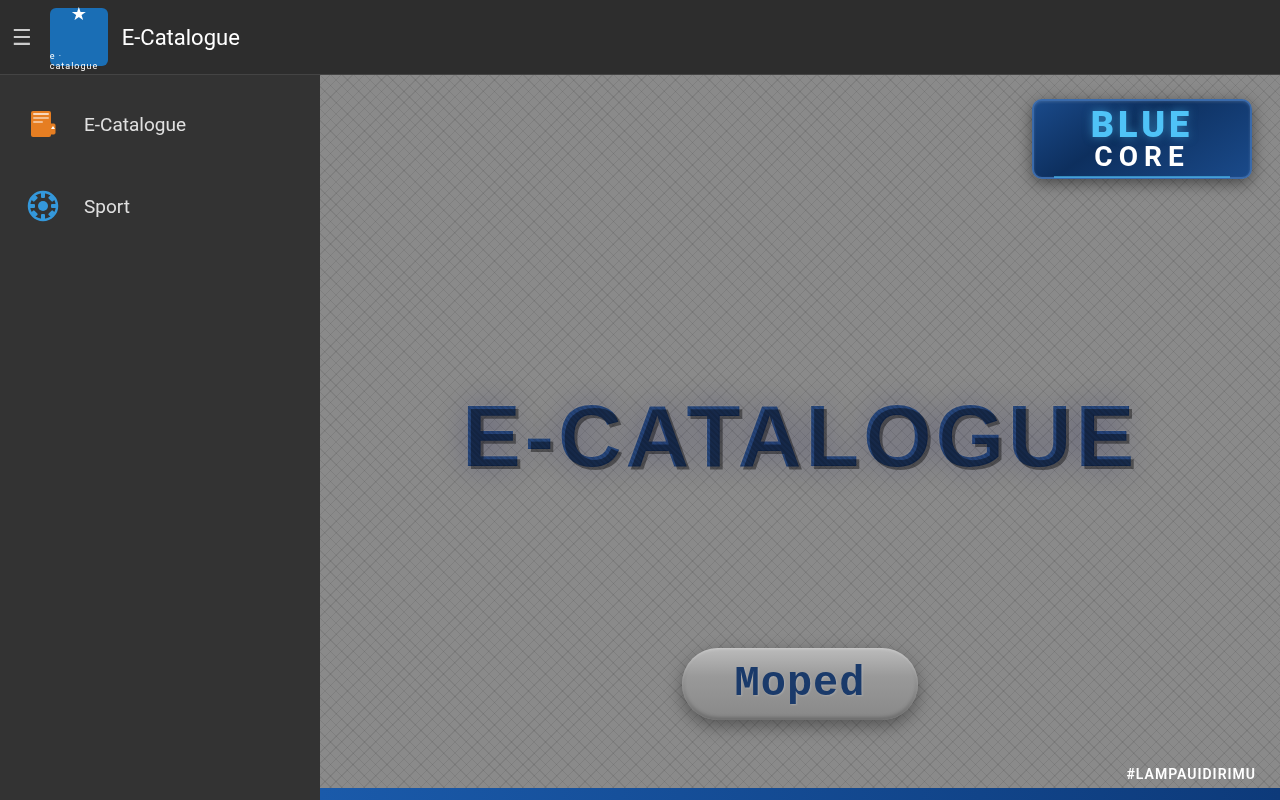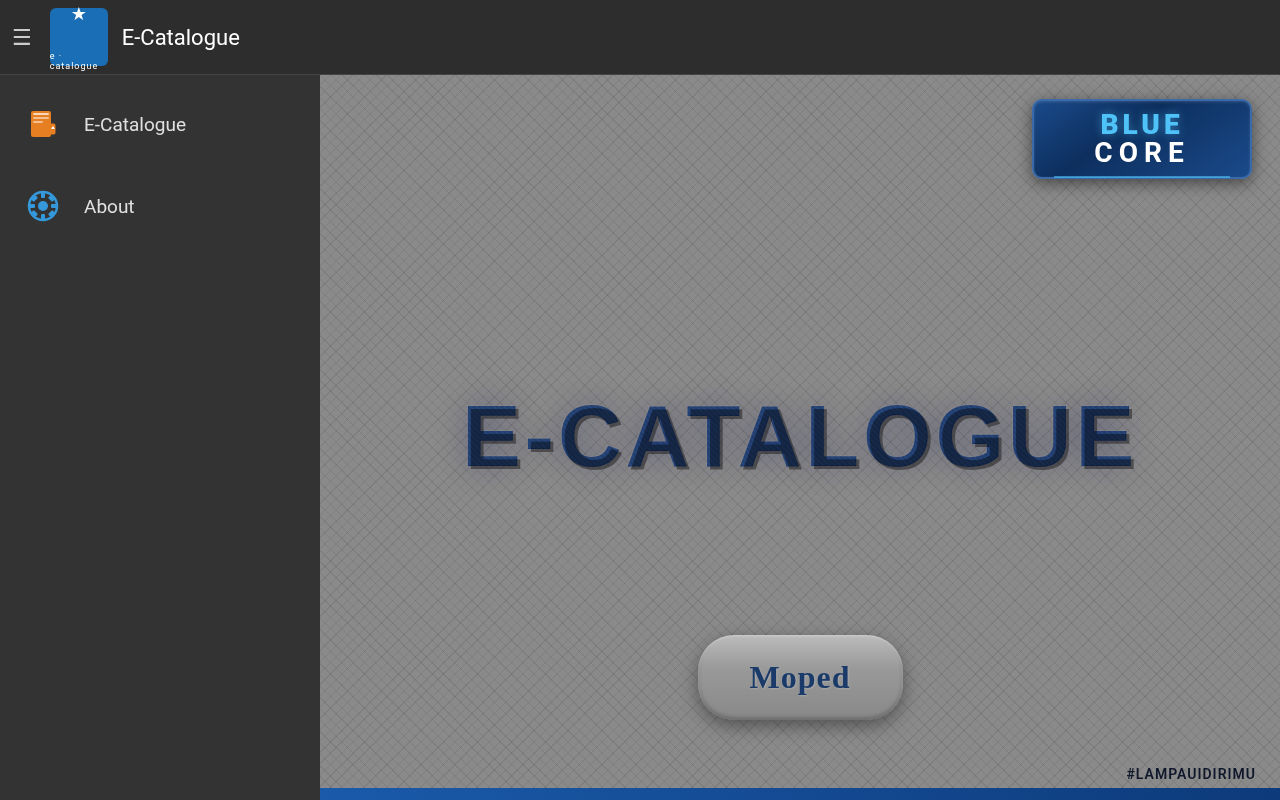--- a/index.html
+++ b/index.html
@@ -126,21 +126,21 @@
       border-radius: 10px;
       display: flex;
       flex-direction: column;
       align-items: center;
       justify-content: center;
       border: 2px solid #3a6aaa;
       box-shadow: 0 4px 16px rgba(0,0,0,0.5), inset 0 1px 3px rgba(255,255,255,0.15);
     }
     .blue-core-badge .blue-text {
       color: #4fc3f7;
-      font-size: 28px;
+      font-size: 36px;
       font-weight: 900;
       letter-spacing: 4px;
       line-height: 1;
       text-shadow: 0 0 10px rgba(79,195,247,0.5);
     }
     .blue-core-badge .core-text {
       color: #fff;
       font-size: 28px;
       font-weight: 700;
       letter-spacing: 6px;
@@ -193,41 +193,41 @@
       left: 0;
       right: 0;
       display: flex;
       justify-content: center;
       gap: 200px;
     }
     .category-btn {
       background: linear-gradient(180deg, #bbb 0%, #999 40%, #888 100%);
       border: none;
       border-radius: 36px;
-      padding: 24px 52px;
-      font-size: 32px;
+      padding: 12px 52px;
+      font-size: 42px;
       font-weight: 700;
       color: #1a3a6a;
       cursor: pointer;
       box-shadow:
         0 6px 18px rgba(0,0,0,0.4),
         inset 0 1px 3px rgba(255,255,255,0.4),
         inset 0 -2px 4px rgba(0,0,0,0.3);
       letter-spacing: 1px;
       text-shadow: 1px 1px 2px rgba(255,255,255,0.2);
       transition: transform 0.1s, box-shadow 0.1s;
-      font-family: Liberation Serif, serif;
+      font-family: Liberation Mono, monospace;
     }
 
     
     .hashtag {
       position: absolute;
       bottom: 18px;
       right: 24px;
-      color: #0f172a;
+      color: #ffffff;
       font-size: 14px;
       font-weight: 600;
       letter-spacing: 1px;
     }
 
     
     .bottom-stripe {
       position: absolute;
       bottom: 0;
       left: 0;
@@ -281,21 +281,21 @@
           <rect x="15" y="3" width="4" height="6" rx="1" fill="#3498db"></rect>
           <rect x="15" y="25" width="4" height="6" rx="1" fill="#3498db"></rect>
           <rect x="3" y="15" width="6" height="4" rx="1" fill="#3498db"></rect>
           <rect x="25" y="15" width="6" height="4" rx="1" fill="#3498db"></rect>
           <rect x="6.5" y="6.5" width="4" height="6" rx="1" fill="#3498db" transform="rotate(45 8.5 9.5)"></rect>
           <rect x="23.5" y="21.5" width="4" height="6" rx="1" fill="#3498db" transform="rotate(45 25.5 24.5)"></rect>
           <rect x="6.5" y="21.5" width="4" height="6" rx="1" fill="#3498db" transform="rotate(-45 8.5 24.5)"></rect>
           <rect x="23.5" y="6.5" width="4" height="6" rx="1" fill="#3498db" transform="rotate(-45 25.5 9.5)"></rect>
         </svg>
       </div>
-      <span>About</span>
+      <span>Sport</span>
     </div>
 
   </nav>
 
   <div id="content">
     <div class="bg-pattern"></div>
 
     <div class="blue-core-badge">
       <span class="blue-text">BLUE</span>
       <span class="core-text">CORE</span>

